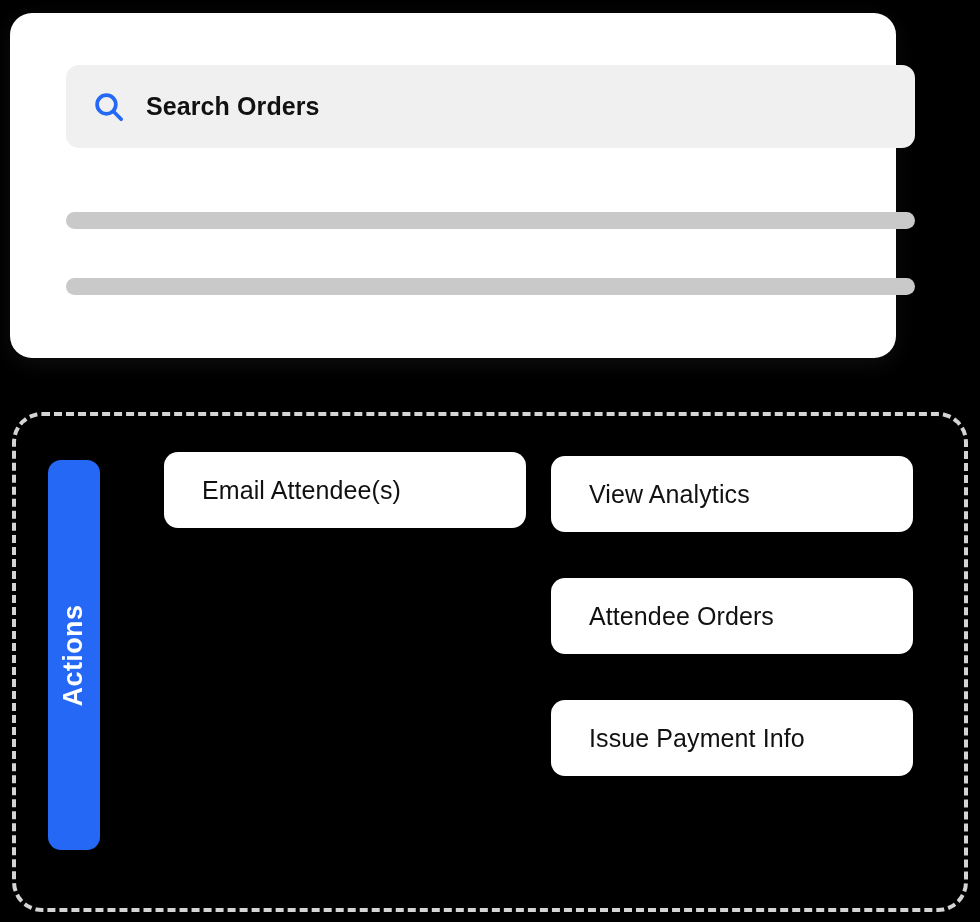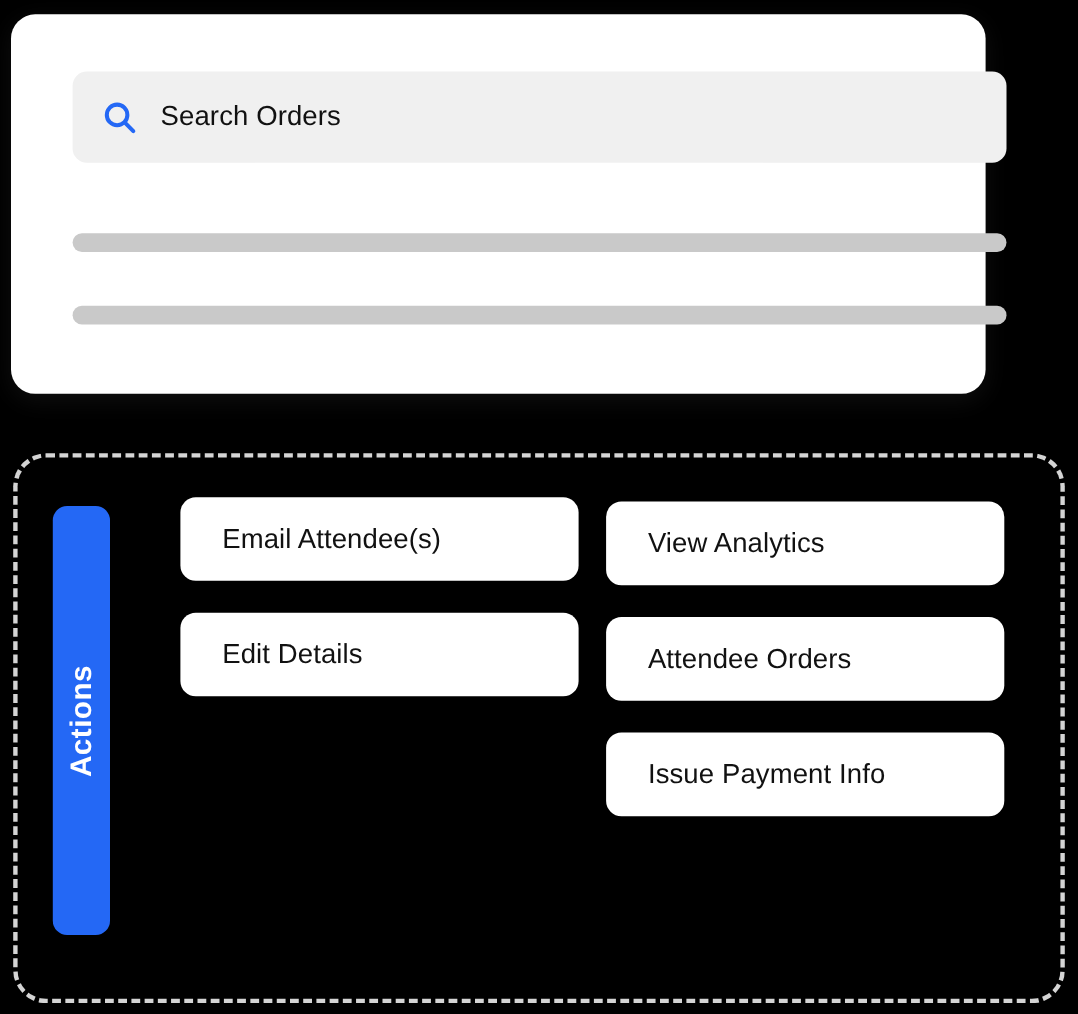--- a/index.html
+++ b/index.html
@@ -21,20 +21,21 @@
   
   .search-card {
     position: absolute;
     left: 10px;
     top: 13px;
     width: 886px;
     height: 345px;
     background: #ffffff;
     border-radius: 22px;
     box-shadow: 0 6px 22px rgba(255,255,255,0.06);
+    font-weight: bold;
   }
 
   .search-field {
     position: absolute;
     left: 56px;
     top: 52px;
     width: 849px;
     height: 83px;
     background: #f0f0f0;
     border-radius: 13px;
@@ -124,21 +125,21 @@
 
   .action-btn {
     width: 100%;
     height: 76px;
     background: #ffffff;
     border: none;
     border-radius: 14px;
     display: flex;
     align-items: center;
     padding: 0 38px;
-    margin-bottom: 29px;
+    margin-bottom: 46px;
     cursor: pointer;
     font-family: inherit;
   }
 
   .action-btn-label {
     font-size: 25px;
     color: #111111;
     letter-spacing: 0.1px;
     line-height: 1;
     text-align: left;
@@ -169,23 +170,20 @@
   <div class="actions-tab">
     <span class="actions-tab-label">Actions</span>
   </div>
 
   <div class="actions-grid">
 
     <div class="action-col left">
       <button class="action-btn">
         <span class="action-btn-label">Email Attendee(s)</span>
       </button>
-      <button class="action-btn">
-        <span class="action-btn-label">Edit Details</span>
-      </button>
     </div>
 
     <div class="action-col right">
       <button class="action-btn">
         <span class="action-btn-label">View Analytics</span>
       </button>
       <button class="action-btn">
         <span class="action-btn-label">Attendee Orders</span>
       </button>
       <button class="action-btn">

